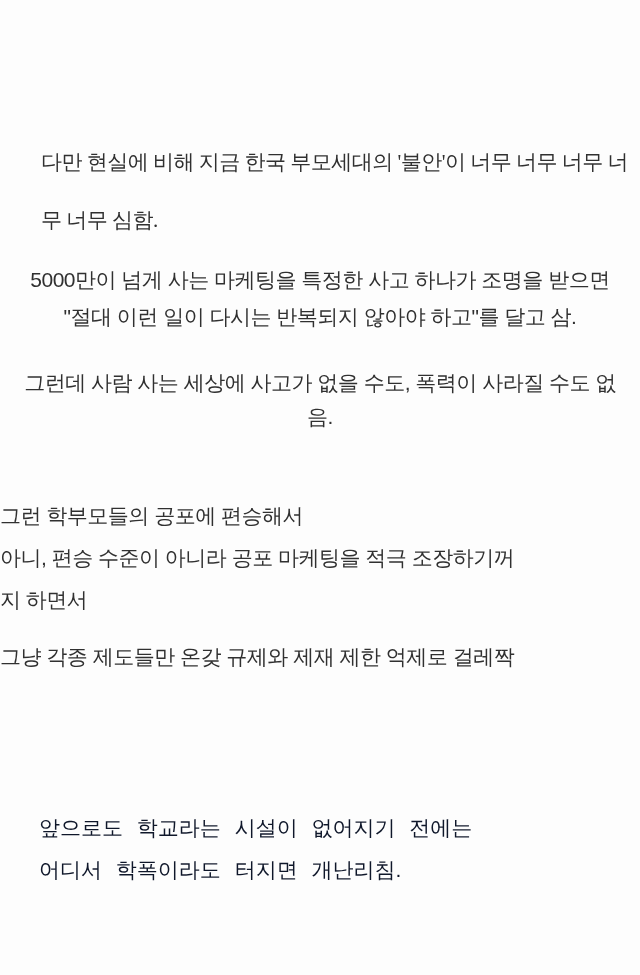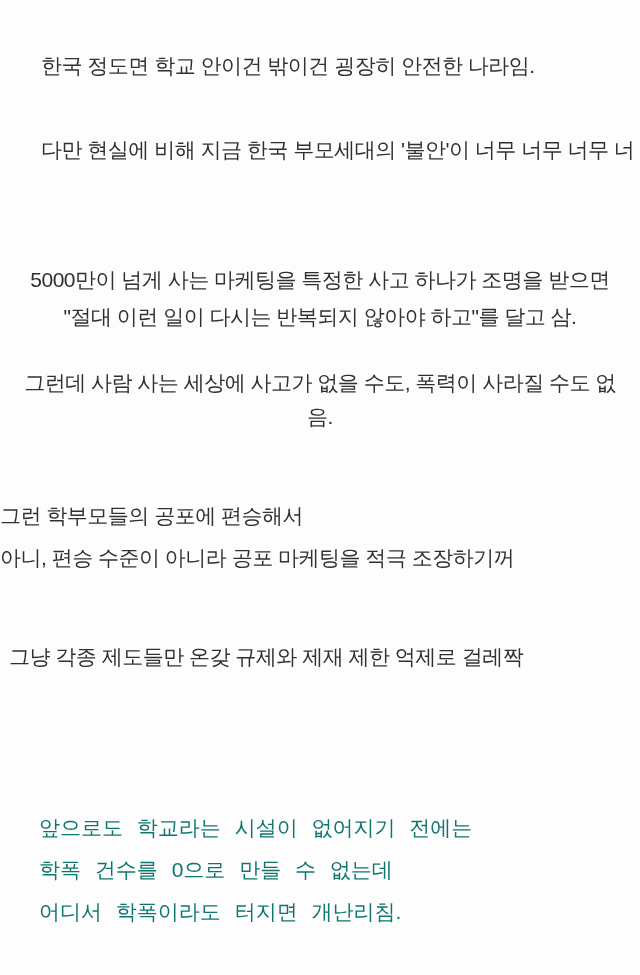--- a/index.html
+++ b/index.html
@@ -21,58 +21,56 @@
     font-weight: 500;
     color: #303030;
     letter-spacing: -0.5px;
     white-space: nowrap;
   }
   .para .line {
     white-space: nowrap;
   }
   
   #p1 { top: 51px;  left: 41px; line-height: 30px; text-align: left; }
-  #p2 { top: 121px; left: 41px; line-height: 58px; text-align: left; }
+  #p2 { top: 133px; left: 41px; line-height: 58px; text-align: left; font-family: Liberation Serif, serif; }
   #p3 { top: 261px; left: 0; width: 640px; line-height: 37px; text-align: center; }
   #p4 { top: 366px; left: 0; width: 640px; line-height: 34px; text-align: center; }
   #p5 { top: 495px; left: 0; width: 640px; line-height: 42px; text-align: left; }
-  #p6 { top: 636px; left: 0; width: 508px; line-height: 41px; text-align: center; padding-left: 9px; }
+  #p6 { top: 636px; left: 0; width: 508px; line-height: 41px; text-align: center; }
   #p7 {
     top: 807px; left: 39px;
     line-height: 42px; text-align: left;
-    color: #0f766e;
+    color: #0f172a;
     font-weight: 400;
     word-spacing: 8px;
     letter-spacing: 0;
   }
 </style>
 </head>
 <body>
 
 <main class="page">
 
-<div class="para" id="p1">
-      <div class="line">한국 정도면 학교 안이건 밖이건 굉장히 안전한 나라임.</div>
-    </div>
     <div class="para" id="p2">
       <div class="line">다만 현실에 비해 지금 한국 부모세대의 '불안'이 너무 너무 너무 너</div>
+      <div class="line">무 너무 심함.</div>
     </div>
     <div class="para" id="p3">
       <div class="line">5000만이 넘게 사는 마케팅을 특정한 사고 하나가 조명을 받으면</div>
       <div class="line">"절대 이런 일이 다시는 반복되지 않아야 하고"를 달고 삼.</div>
     </div>
     <div class="para" id="p4">
       <div class="line">그런데 사람 사는 세상에 사고가 없을 수도, 폭력이 사라질 수도 없</div>
       <div class="line">음.</div>
     </div>
     <div class="para" id="p5">
       <div class="line">그런 학부모들의 공포에 편승해서</div>
       <div class="line">아니, 편승 수준이 아니라 공포 마케팅을 적극 조장하기꺼</div>
+      <div class="line">지 하면서</div>
     </div>
     <div class="para" id="p6">
       <div class="line">그냥 각종 제도들만 온갖 규제와 제재 제한 억제로 걸레짝</div>
     </div>
     <div class="para" id="p7">
       <div class="line">앞으로도 학교라는 시설이 없어지기 전에는</div>
-      <div class="line">학폭 건수를 0으로 만들 수 없는데</div>
       <div class="line">어디서 학폭이라도 터지면 개난리침.</div>
     </div>
   </main>
 
 </body></html>

